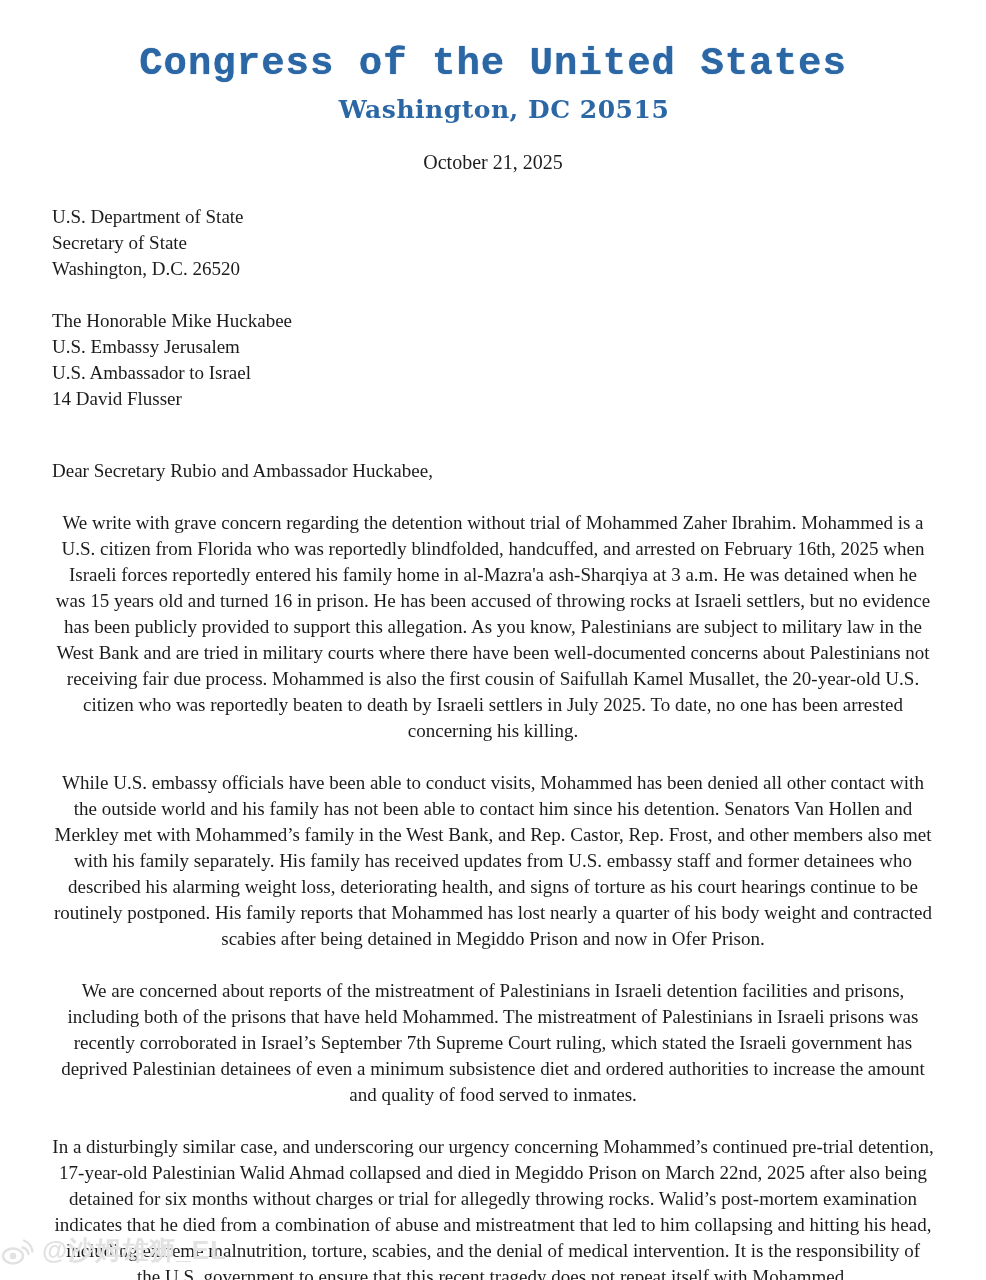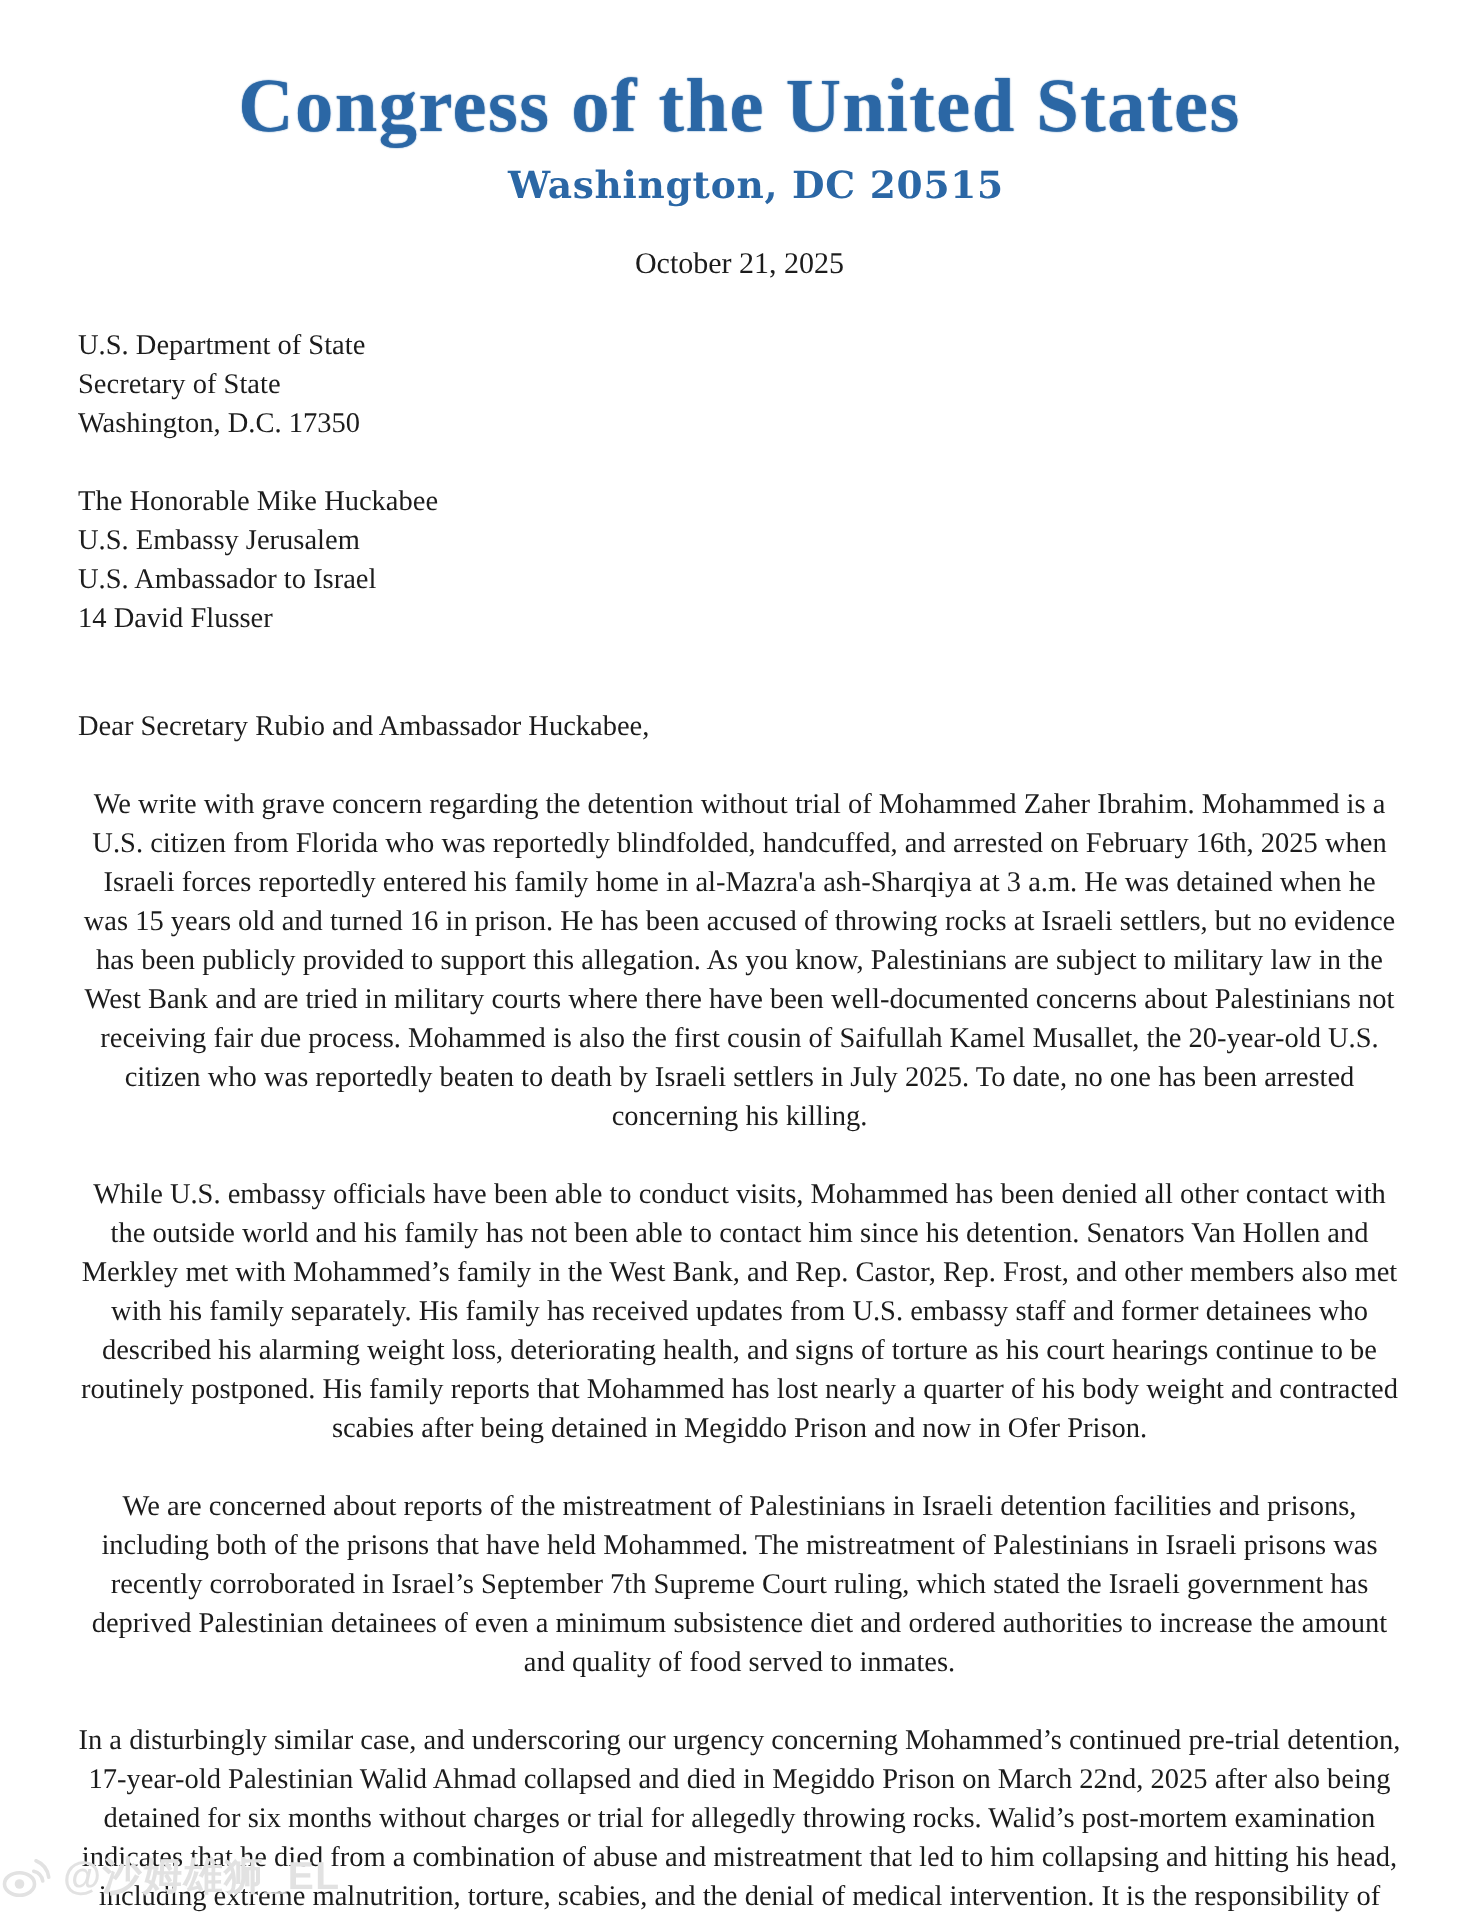--- a/index.html
+++ b/index.html
@@ -17,23 +17,23 @@
     background: #ffffff;
     overflow: hidden;
     font-family: "Liberation Serif", serif;
     color: var(--body-text);
   }
   .letterhead {
     padding-top: 42px;
     text-align: center;
   }
   .letterhead-title {
-    font-family: Liberation Serif, serif;
+    font-family: Liberation Mono, monospace;
     font-weight: 700;
-    font-size: 51px;
+    font-size: 39px;
     letter-spacing: 1px;
     color: var(--letterhead-blue);
     text-shadow: 0 0 1px var(--letterhead-blue);
   }
   .letterhead-subtitle {
     margin-top: 9px;
     font-family: "DejaVu Serif", serif;
     font-weight: 700;
     font-size: 25px;
     letter-spacing: 0.5px;
@@ -83,21 +83,21 @@
   </div>
 
   <div class="date-line">October 21, 2025</div>
 
   <div class="content">
 
     <div class="recipients">
       <div class="recipient-block">
         <div class="address-line">U.S. Department of State</div>
         <div class="address-line">Secretary of State</div>
-        <div class="address-line">Washington, D.C. 17350</div>
+        <div class="address-line">Washington, D.C. 26520</div>
       </div>
       <div class="recipient-block">
         <div class="address-line">The Honorable Mike Huckabee</div>
         <div class="address-line">U.S. Embassy Jerusalem</div>
         <div class="address-line">U.S. Ambassador to Israel</div>
         <div class="address-line">14 David Flusser</div>
       </div>
     </div>
 
     <div class="salutation">Dear Secretary Rubio and Ambassador Huckabee,</div>

